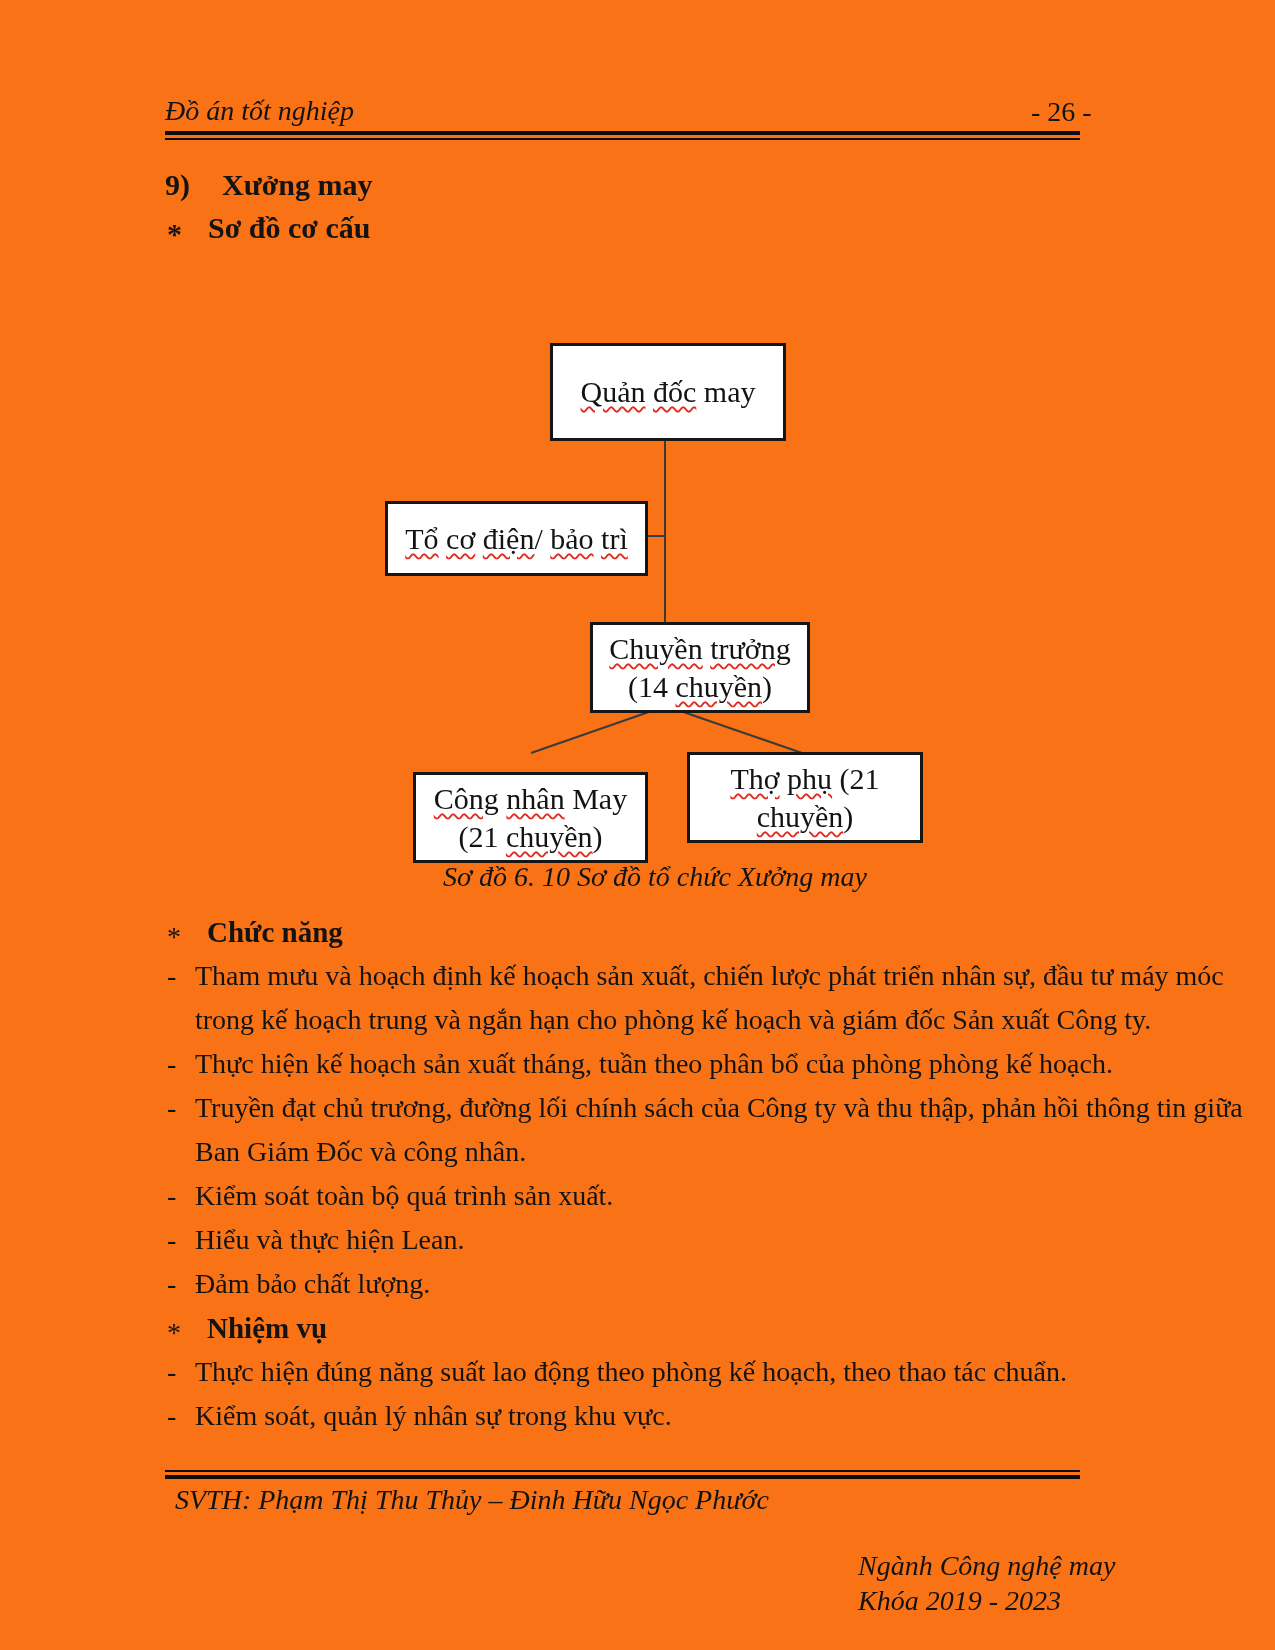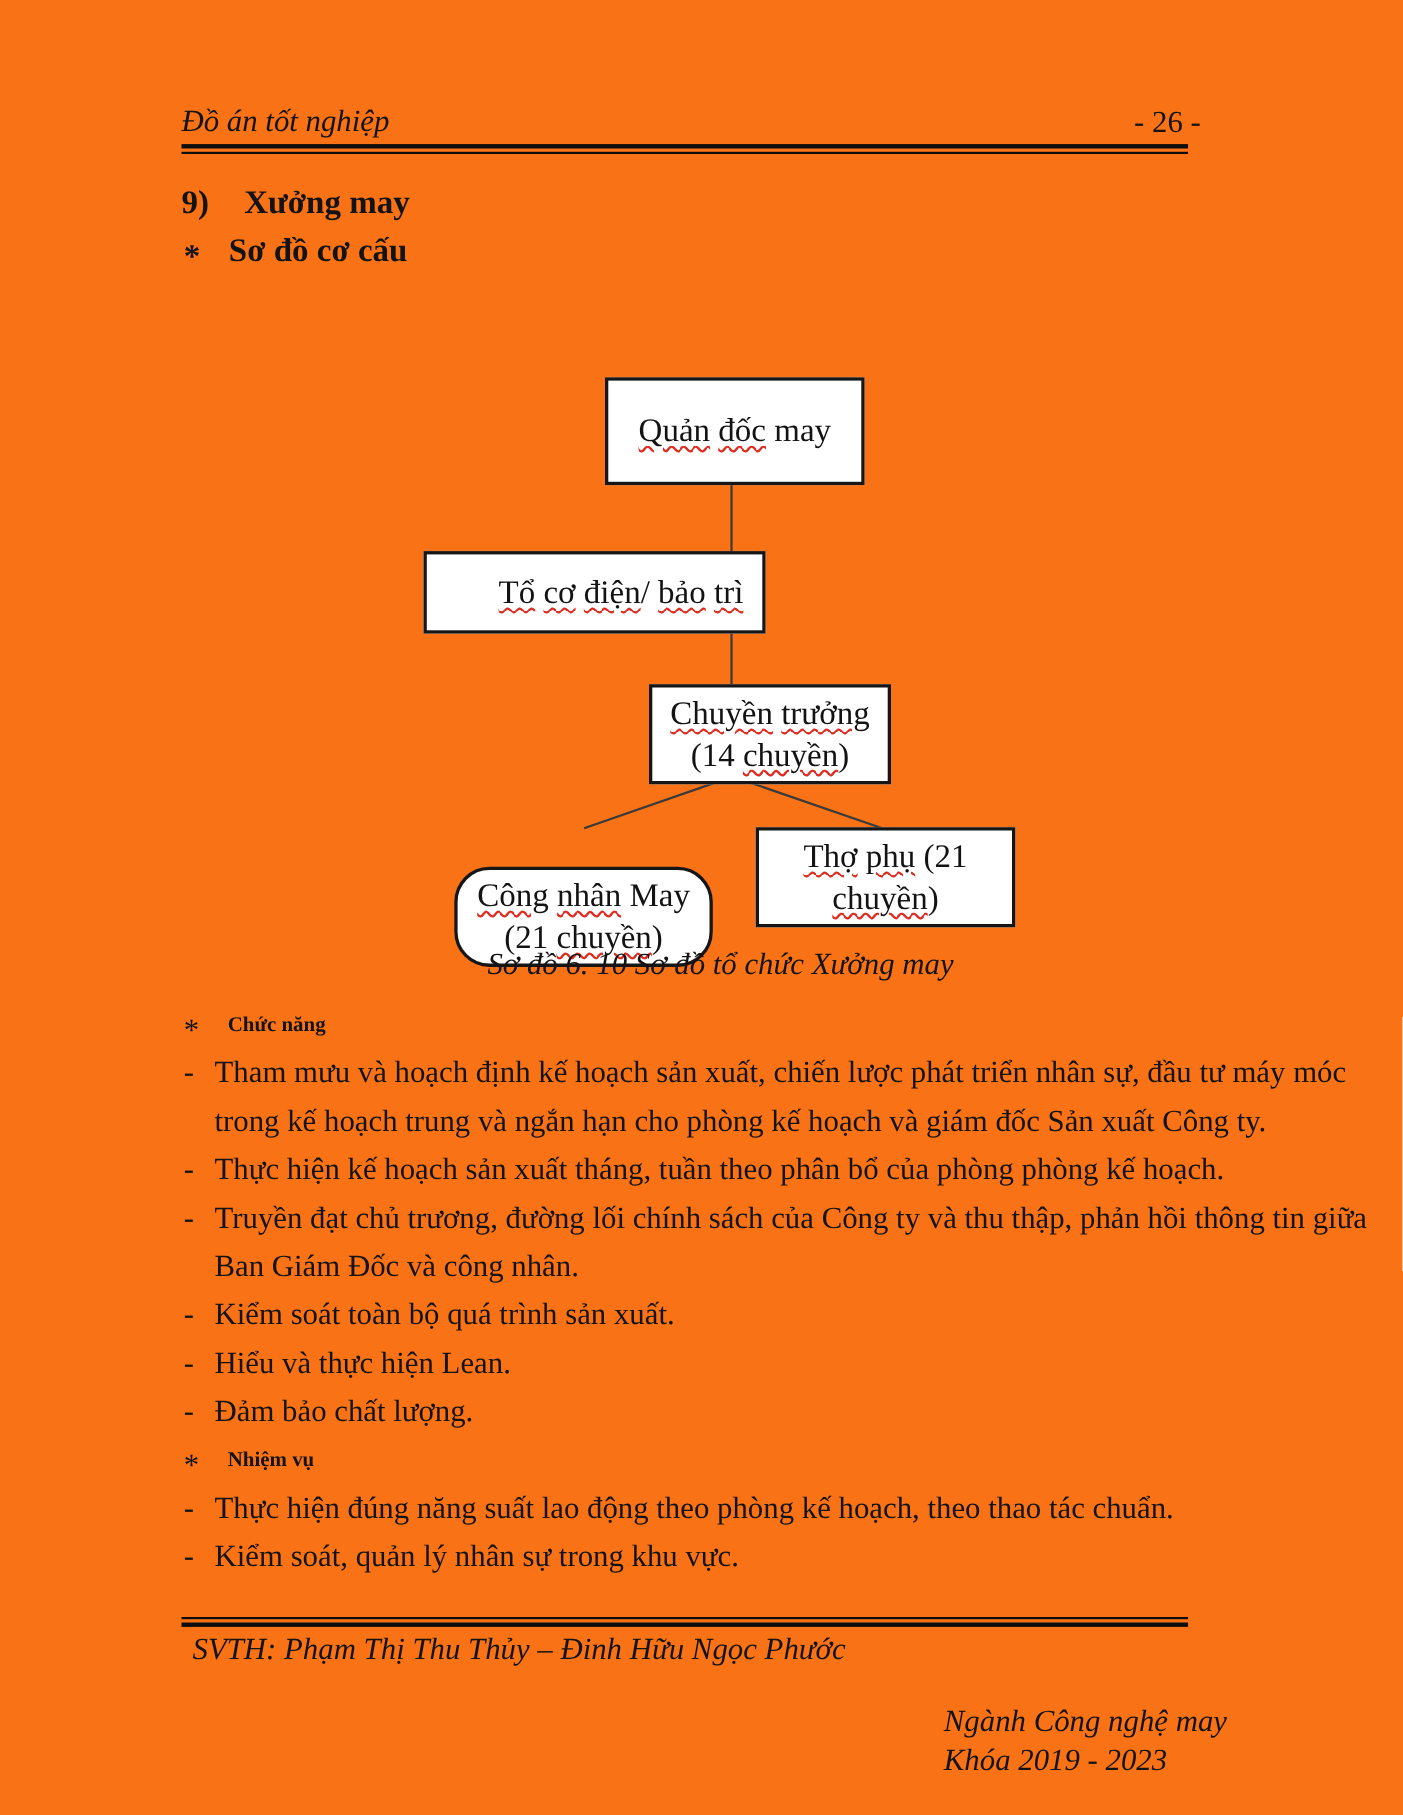--- a/index.html
+++ b/index.html
@@ -19,38 +19,38 @@
   .sec .num{display:inline-block;width:57px;}
   .sub{left:167px;top:210px;height:36px;display:flex;align-items:center;font-size:30px;font-weight:bold;white-space:nowrap;}
   .sub .mk{display:inline-block;width:41px;position:relative;top:6px;font-weight:bold;}
   
   .box{
     position:absolute;border:3px solid #161616;background:#ffffff;
     display:flex;flex-direction:column;justify-content:center;align-items:center;
     text-align:center;font-size:30px;line-height:38px;white-space:nowrap;
   }
   .b-manager{left:550px;top:343px;width:230px;height:92px;}
-  .b-maint{left:385px;top:501px;width:257px;height:69px;padding-left:48px;}
+  .b-maint{left:385px;top:501px;width:257px;height:69px;}
   .b-leader{left:590px;top:622px;width:214px;height:85px;align-items:center;}
-  .b-workers{left:413px;top:788px;width:229px;height:85px;border-radius:32px;}
+  .b-workers{left:413px;top:772px;width:229px;height:85px;}
   .b-helpers{left:687px;top:752px;width:230px;height:85px;}
   .vline{left:664px;top:435px;width:2px;height:188px;background:#3a3a3a;}
   .hline{left:641px;top:535px;width:24px;height:2px;background:#3a3a3a;}
   .diag-svg{left:500px;top:700px;}
   .sq{
     text-decoration-line:underline;text-decoration-style:wavy;
     text-decoration-color:#e02b20;text-decoration-thickness:2px;text-underline-offset:4px;
   }
   .caption{left:165px;top:861px;width:980px;text-align:center;font-size:28px;font-style:italic;white-space:nowrap;}
   
   .content{left:165px;top:910px;width:970px;}
   .row{display:flex;align-items:center;height:44px;font-size:28px;white-space:nowrap;}
   .row .m{flex:none;width:28px;padding-left:2px;}
   .row.head .m{width:40px;position:relative;top:5px;}
-  .row.head .t{font-weight:bold;font-size:19px;}
+  .row.head .t{font-weight:bold;font-size:29px;}
   
   .f-rule-a{left:165px;top:1470px;width:915px;height:2px;}
   .f-rule-b{left:165px;top:1475px;width:915px;height:4px;}
   .f-left{left:175px;top:1484px;font-size:28px;font-style:italic;white-space:nowrap;}
   .f-right{left:858px;top:1548px;font-size:28px;font-style:italic;line-height:35px;white-space:nowrap;}
 </style>
 </head>
 <body>
 
 <div class="page">

